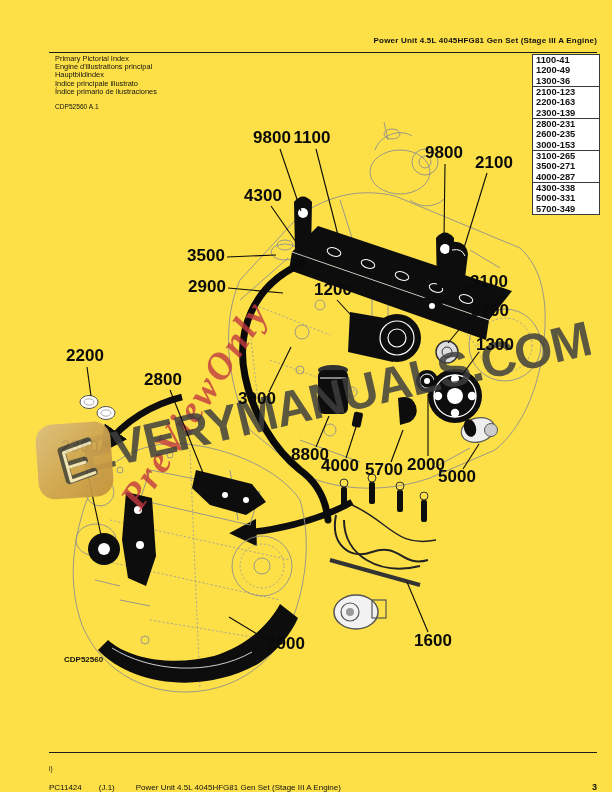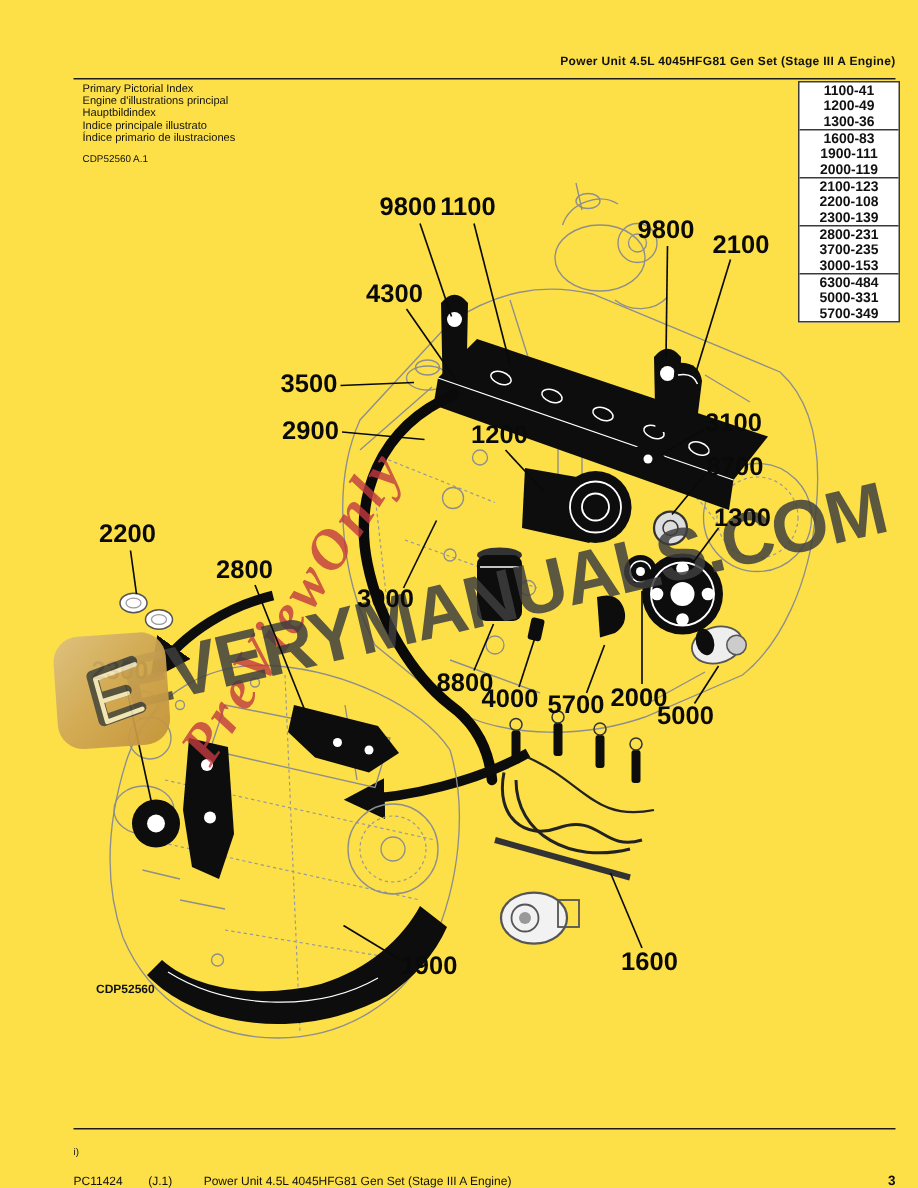--- a/index.html
+++ b/index.html
@@ -13,21 +13,21 @@
   .rule.bottom{top:752px;}
   
   .index-block{position:absolute;left:55px;top:55px;}
   .ititle{font-size:7.4px;font-weight:normal;line-height:8.2px;white-space:nowrap;}
   .index-code{font-size:6.6px;margin-top:7px;}
   
   .index-table{position:absolute;left:532px;top:54px;width:66px;border:1.2px solid #3a3a3a;
         background:#fff;}
   .tgroup{border-bottom:1px solid #3a3a3a;}
   .tgroup:last-child{border-bottom:none;}
-  .trow{display:flex;justify-content:center;line-height:10.35px;
+  .trow{display:flex;justify-content:flex-start;line-height:10.35px;
         font-size:9.3px;font-weight:bold;padding:0 3px;}
   
   .footer-row{position:absolute;top:755px;left:49px;right:15px;font-size:8px;
         display:flex;align-items:baseline;}
   .footer-row .doc{margin-right:17px;margin-top:28px;}
   .footer-row .rev{margin-right:21px;}
   .footer-row .fpage{margin-left:auto;font-weight:bold;font-size:9px;}
   .footer-note{position:absolute;top:765px;left:49px;font-size:6.5px;}
   
   .figure-svg{position:absolute;left:0;top:0;}
@@ -73,64 +73,64 @@
           <span>1200-</span>
           <span>49</span>
         </div>
         <div class="trow">
           <span>1300-</span>
           <span>36</span>
         </div>
       </div>
       <div class="tgroup">
         <div class="trow">
-          <span>1600-</span>
-          <span>83</span>
-        </div>
-        <div class="trow">
-          <span>1900-</span>
-          <span>111</span>
-        </div>
-        <div class="trow">
-          <span>2000-</span>
-          <span>119</span>
-        </div>
-      </div>
-      <div class="tgroup">
-        <div class="trow">
           <span>2100-</span>
           <span>123</span>
         </div>
         <div class="trow">
           <span>2200-</span>
-          <span>108</span>
+          <span>163</span>
         </div>
         <div class="trow">
           <span>2300-</span>
           <span>139</span>
         </div>
       </div>
       <div class="tgroup">
         <div class="trow">
           <span>2800-</span>
           <span>231</span>
         </div>
         <div class="trow">
-          <span>3700-</span>
+          <span>2600-</span>
           <span>235</span>
         </div>
         <div class="trow">
           <span>3000-</span>
           <span>153</span>
         </div>
       </div>
       <div class="tgroup">
         <div class="trow">
-          <span>6300-</span>
-          <span>484</span>
+          <span>3100-</span>
+          <span>265</span>
+        </div>
+        <div class="trow">
+          <span>3500-</span>
+          <span>271</span>
+        </div>
+        <div class="trow">
+          <span>4000-</span>
+          <span>287</span>
+        </div>
+      </div>
+      <div class="tgroup">
+        <div class="trow">
+          <span>4300-</span>
+          <span>338</span>
         </div>
         <div class="trow">
           <span>5000-</span>
           <span>331</span>
         </div>
         <div class="trow">
           <span>5700-</span>
           <span>349</span>
         </div>
       </div>

